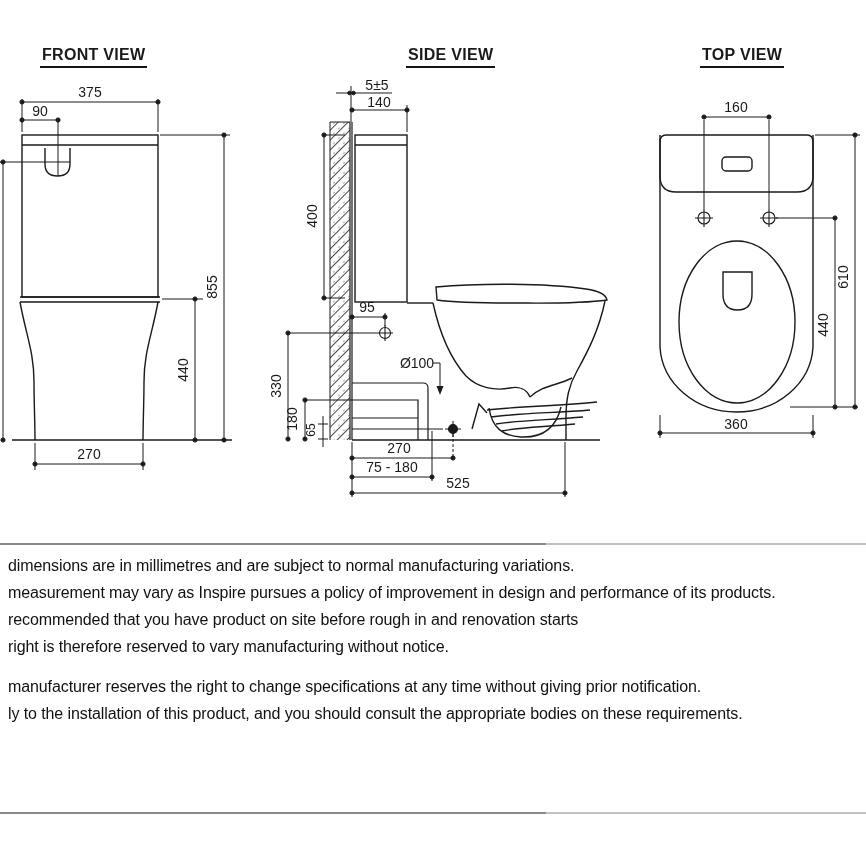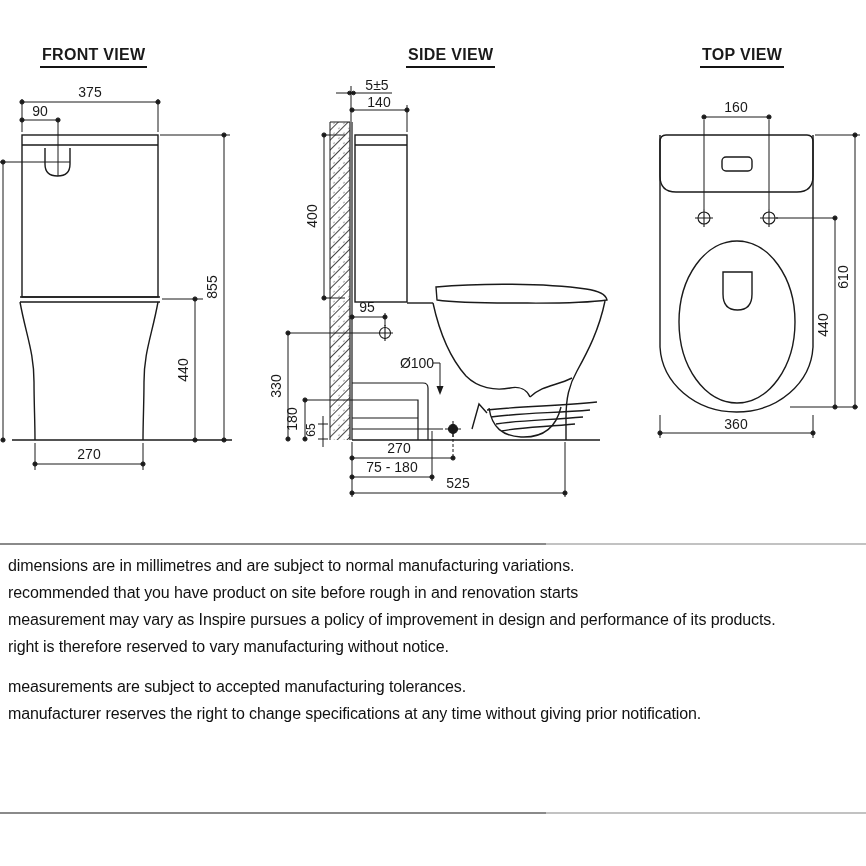--- a/index.html
+++ b/index.html
@@ -194,25 +194,25 @@
     <text x="848" y="277" text-anchor="middle" transform="rotate(-90 848 277)">610</text>
     <text x="828" y="325" text-anchor="middle" transform="rotate(-90 828 325)">440</text>
     <text x="736" y="429" text-anchor="middle">360</text>
   </svg>
 
   <div class="rule" style="top:543px;"></div>
 
   <div class="notes" style="top:552px;">
     <div>
       <div class="line">dimensions are in millimetres and are subject to normal manufacturing variations.</div>
+      <div class="line">measurement may vary as Inspire pursues a policy of improvement in design and performance of its products.</div>
       <div class="line">recommended that you have product on site before rough in and renovation starts</div>
-      <div class="line">measurement may vary as Inspire pursues a policy of improvement in design and performance of its products.</div>
       <div class="line">right is therefore reserved to vary manufacturing without notice.</div>
     </div>
     <div class="para2">
-      <div class="line">measurements are subject to accepted manufacturing tolerances.</div>
       <div class="line">manufacturer reserves the right to change specifications at any time without giving prior notification.</div>
+      <div class="line">ly to the installation of this product, and you should consult the appropriate bodies on these requirements.</div>
     </div>
   </div>
 
   <div class="rule" style="top:812px;"></div>
 
 </div>
 
 </body></html>

